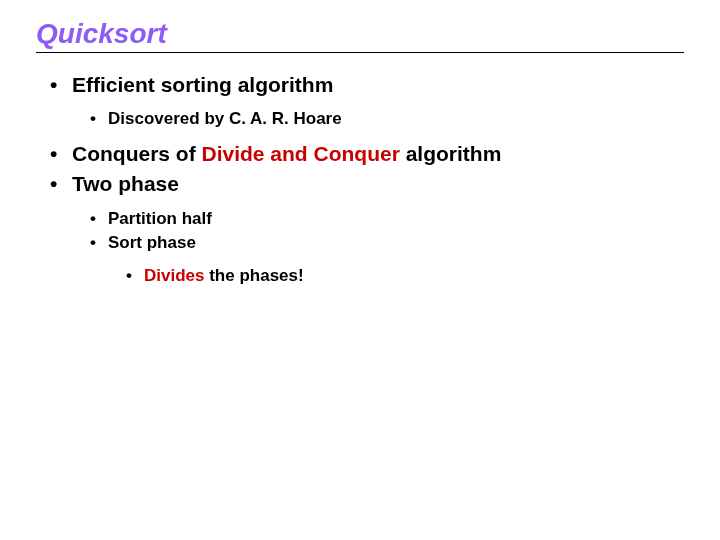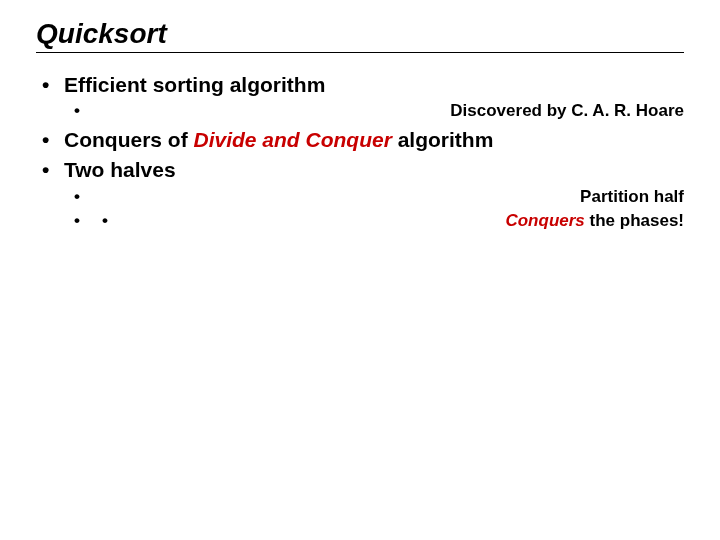--- a/index.html
+++ b/index.html
@@ -12,30 +12,30 @@
     color: #000;
     overflow: hidden;
   }
   .slide {
     padding: 18px 36px 36px 36px;
   }
   .title {
     font-style: italic;
     font-weight: bold;
     font-size: 28px;
-    color: #000000;
+    color: #8b5cf6;
     margin: 0 0 2px 0;
   }
   .underline {
     border-bottom: 1px solid #000;
     width: 100%;
     margin-bottom: 18px;
   }
   ul {
-    margin: 0;
+    margin: 8px;
     padding: 0;
     list-style: none;
   }
   .lvl1 > li {
     padding-left: 28px;
     position: relative;
     font-size: 21px;
     font-weight: bold;
     line-height: 1.35;
     margin-bottom: 2px;
@@ -46,21 +46,20 @@
     left: 6px;
     top: 0;
     font-size: 21px;
   }
   .lvl2 > li {
     padding-left: 28px;
     position: relative;
     font-size: 17px;
     font-weight: bold;
     line-height: 1.45;
-    text-align: right;
   }
   .lvl2 > li::before {
     content: "•";
     position: absolute;
     left: 10px;
     top: 0;
     font-size: 17px;
   }
   .lvl3 > li {
     padding-left: 28px;
@@ -69,21 +68,21 @@
     font-weight: bold;
     line-height: 1.45;
   }
   .lvl3 > li::before {
     content: "•";
     position: absolute;
     left: 10px;
     top: 0;
     font-size: 17px;
   }
-  .red { color: #c80000; font-style: italic; }
+  .red { color: #c80000; }
 </style>
 </head>
 <body>
 
 <div class="slide">
   <div class="title">Quicksort</div>
   <div class="underline"></div>
 
   <ul class="lvl1">
     <li>
@@ -91,28 +90,29 @@
       <ul class="lvl2">
         <li>
           <span>Discovered by C. A. R. Hoare</span>
         </li>
       </ul>
     </li>
     <li>
       <span>Conquers of </span><span class="red">Divide and Conquer</span><span> algorithm</span>
     </li>
     <li>
-      <span>Two halves</span>
+      <span>Two phase</span>
       <ul class="lvl2">
         <li>
           <span>Partition half</span>
         </li>
         <li>
+          <span>Sort phase</span>
           <ul class="lvl3">
             <li>
-              <span class="red">Conquers</span><span> the phases!</span>
+              <span class="red">Divides</span><span> the phases!</span>
             </li>
           </ul>
         </li>
       </ul>
     </li>
   </ul>
 </div>
 
 </body></html>

